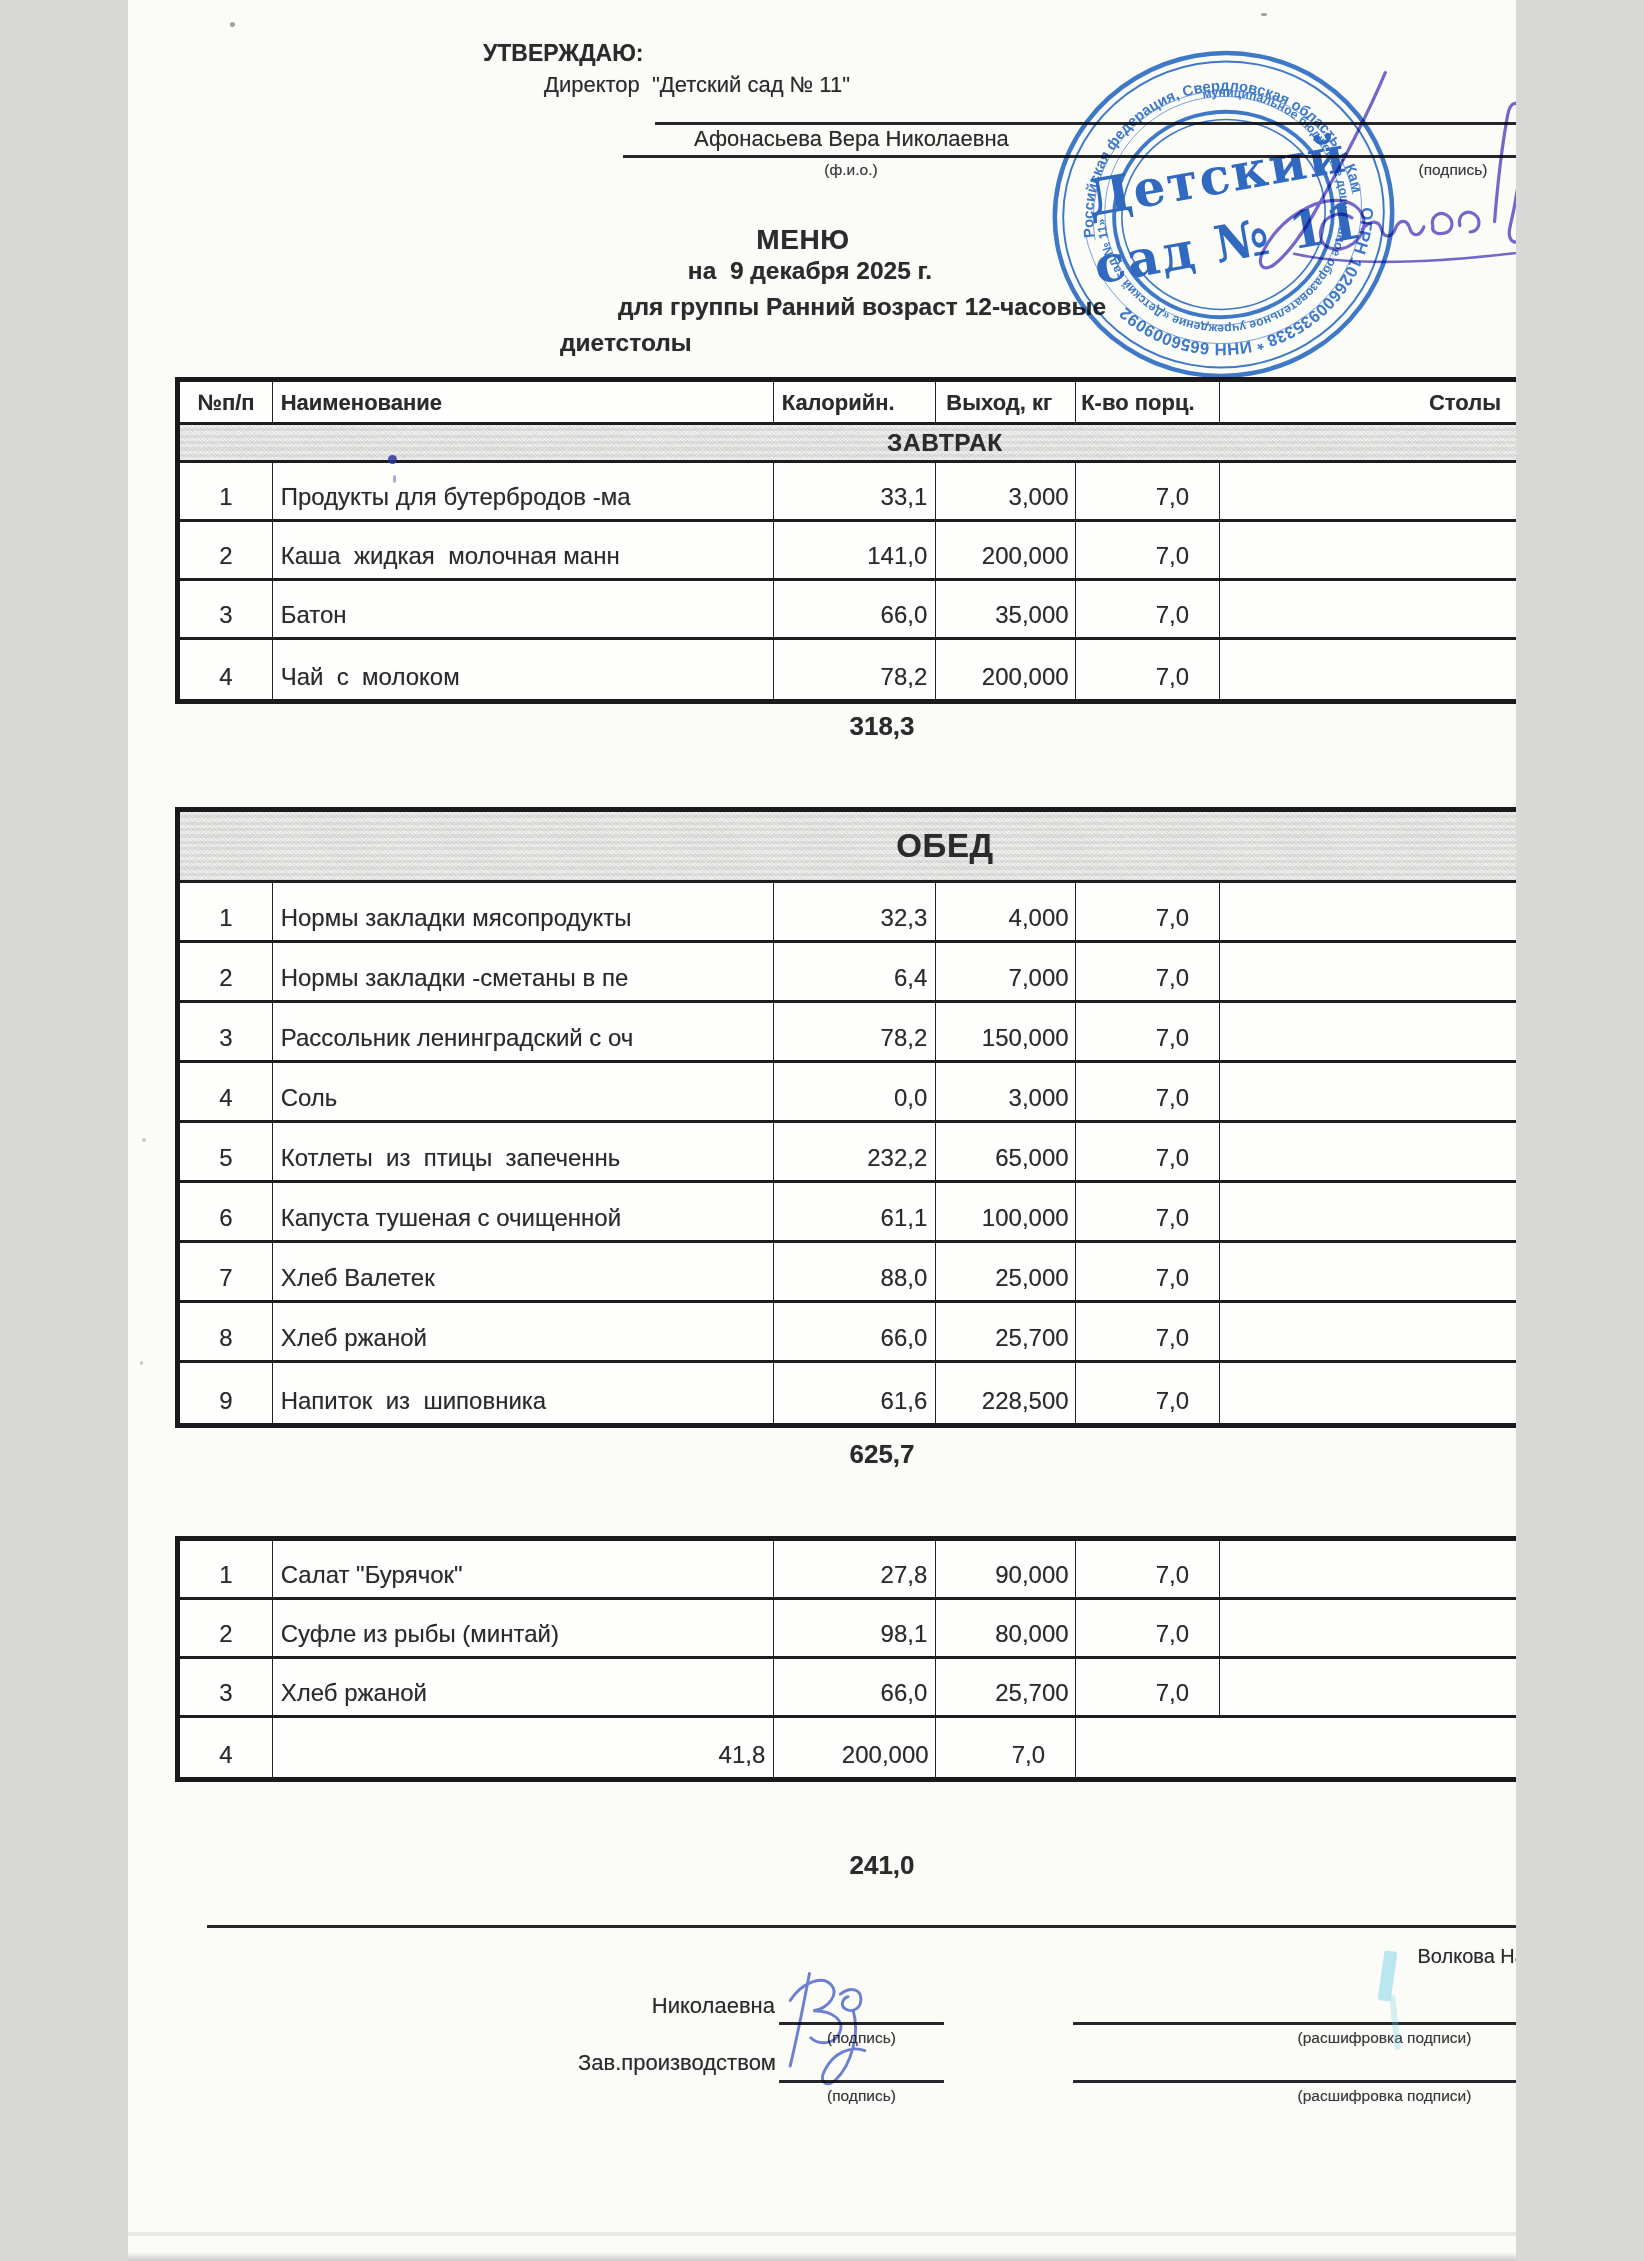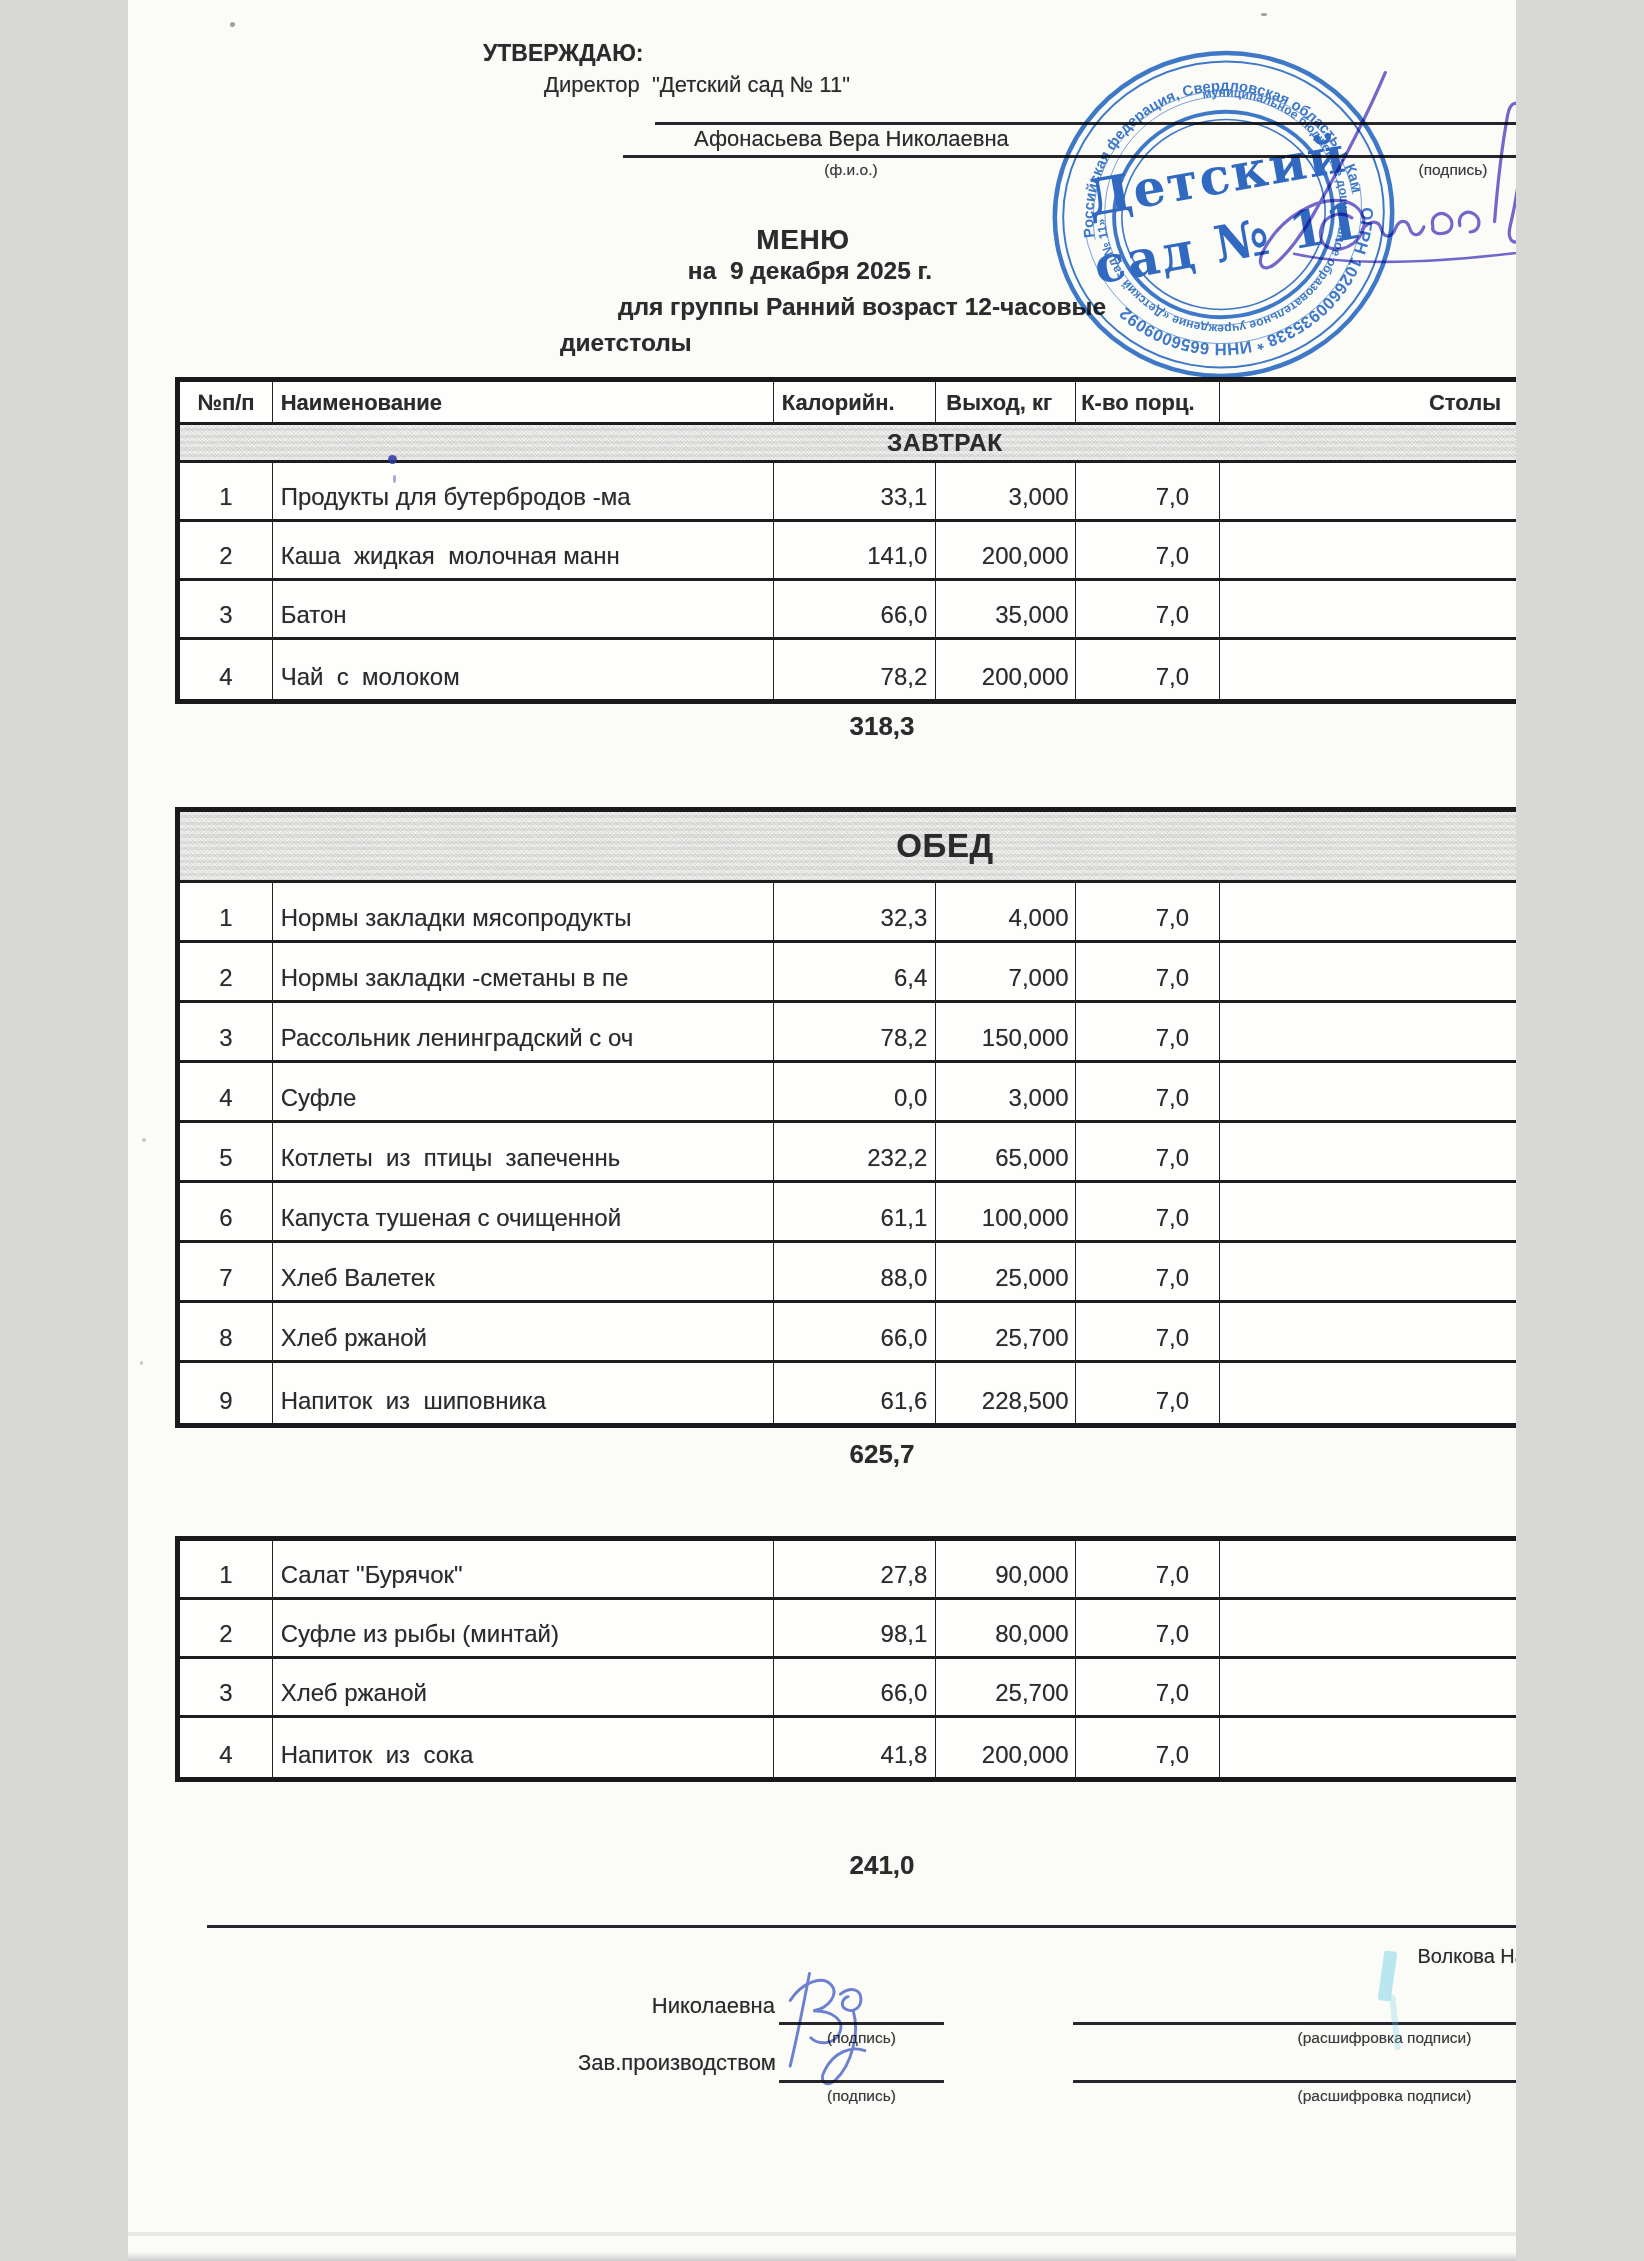--- a/index.html
+++ b/index.html
@@ -149,21 +149,21 @@
     <div class="tr">
       <div class="td c-num soft">3</div>
       <div class="td c-name soft">Рассольник ленинградский с оч</div>
       <div class="td c-cal soft">78,2</div>
       <div class="td c-out soft">150,000</div>
       <div class="td c-port soft">7,0</div>
       <div class="td"></div>
     </div>
     <div class="tr">
       <div class="td c-num soft">4</div>
-      <div class="td c-name soft">Суфле</div>
+      <div class="td c-name soft">Соль</div>
       <div class="td c-cal soft">0,0</div>
       <div class="td c-out soft">3,000</div>
       <div class="td c-port soft">7,0</div>
       <div class="td"></div>
     </div>
     <div class="tr">
       <div class="td c-num soft">5</div>
       <div class="td c-name soft">Котлеты  из  птицы  запеченнь</div>
       <div class="td c-cal soft">232,2</div>
       <div class="td c-out soft">65,000</div>
@@ -225,21 +225,20 @@
     <div class="tr">
       <div class="td c-num soft">3</div>
       <div class="td c-name soft">Хлеб ржаной</div>
       <div class="td c-cal soft">66,0</div>
       <div class="td c-out soft">25,700</div>
       <div class="td c-port soft">7,0</div>
       <div class="td"></div>
     </div>
     <div class="tr">
       <div class="td c-num soft">4</div>
-      <div class="td c-name soft">Напиток  из  сока</div>
       <div class="td c-cal soft">41,8</div>
       <div class="td c-out soft">200,000</div>
       <div class="td c-port soft">7,0</div>
       <div class="td"></div>
     </div>
   </div>
   <div class="total soft" style="left:754px;top:1850px;">241,0</div>
 
   <div class="hline" style="left:79px;top:1925px;width:1491px;height:3.2px;"></div>
 

